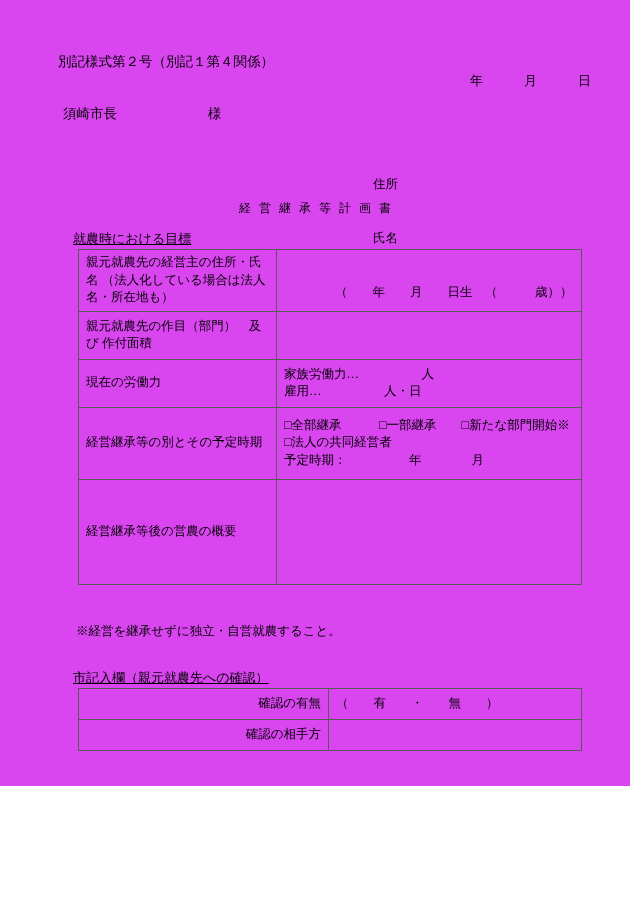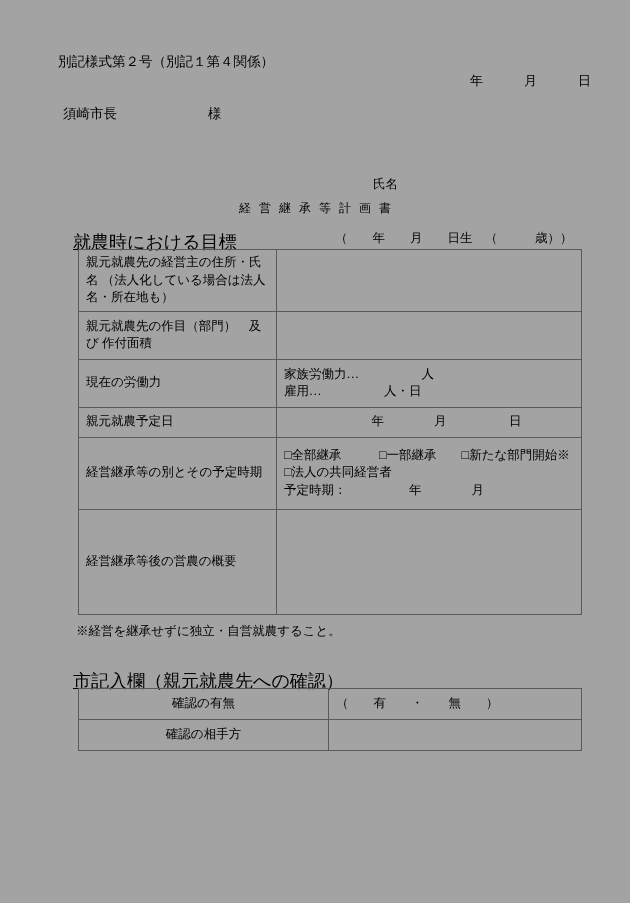--- a/index.html
+++ b/index.html
@@ -7,22 +7,22 @@
     padding: 0;
     background: #ffffff;
   }
   body {
     font-family: "Liberation Serif", "DejaVu Serif", serif;
     color: #000000;
   }
   #page {
     position: relative;
     width: 630px;
-    height: 903px;
-    background: #a3a3a3;
+    height: 786px;
+    background: #d946ef;
     overflow: hidden;
   }
 
   
   .abs { position: absolute; white-space: pre; }
 
   .doc-code {
     left: 58px; top: 53px;
     font-size: 13.5px;
   }
@@ -55,21 +55,21 @@
     width: 630px;
     text-align: center;
     font-size: 12px;
     letter-spacing: 8px;
     text-indent: 8px;
     white-space: pre;
   }
 
   .section-label {
     left: 73px;
-    font-size: 18px;
+    font-size: 13px;
     text-decoration: underline;
   }
   .section-label-top { top: 230px; }
   .section-label-bottom { top: 669px; }
 
   .note-line {
     left: 76px; top: 623px;
     font-size: 12.5px;
   }
 
@@ -96,21 +96,21 @@
   #main-table td.label-col { width: 183px; margin-left: 20px; }
   #main-table td.value-col { width: 290px; }
 
   #city-table {
     left: 78px;
     top: 688px;
     width: 473px;
   }
   #city-table td.label-col {
     width: 235px;
-    text-align: center;
+    text-align: right;
   }
   #city-table td.value-col {
     width: 238px;
     text-align: left;
   }
 
   .r1 { height: 60px; }
   .r2 { height: 48px; }
   .r3 { height: 48px; }
   .r4 { height: 30px; }
@@ -130,20 +130,21 @@
 <div id="page">
 
   <div class="abs doc-code">別記様式第２号（別記１第４関係）</div>
 
   <div class="abs date-line">年　　　月　　　日</div>
 
   <div class="abs addressee-name">須崎市長</div>
   <div class="abs addressee-honorific">様</div>
 
   <div class="abs applicant-block">
+    <span class="ln">住所</span>
     <span class="ln">氏名</span>
     <span class="ln ln-dob">（　　年　　月　　日生　（　　　歳））</span>
   </div>
 
   <div class="abs form-title">経営継承等計画書</div>
 
   <div class="abs section-label section-label-top">就農時における目標</div>
 
   <table id="main-table" class="form-table">
     <tbody>
@@ -157,24 +158,20 @@
         <td class="label-col top-align">親元就農先の作目（部門）　及び
 作付面積</td>
         <td class="value-col"></td>
       </tr>
       <tr class="r3">
         <td class="label-col">現在の労働力</td>
         <td class="value-col cell-lines">
           <span>家族労働力…　　　　　人</span>
           <span>雇用…　　　　　人・日</span>
         </td>
-      </tr>
-      <tr class="r4">
-        <td class="label-col">親元就農予定日</td>
-        <td class="value-col">　　　　　　　年　　　　月　　　　　日</td>
       </tr>
       <tr class="r5">
         <td class="label-col">経営継承等の別とその予定時期</td>
         <td class="value-col cell-lines checkbox-row">
           <span>□全部継承　　　□一部継承　　□新たな部門開始※</span>
           <span>□法人の共同経営者</span>
           <span>予定時期：　　　　　年　　　　月</span>
         </td>
       </tr>
       <tr class="r6">

